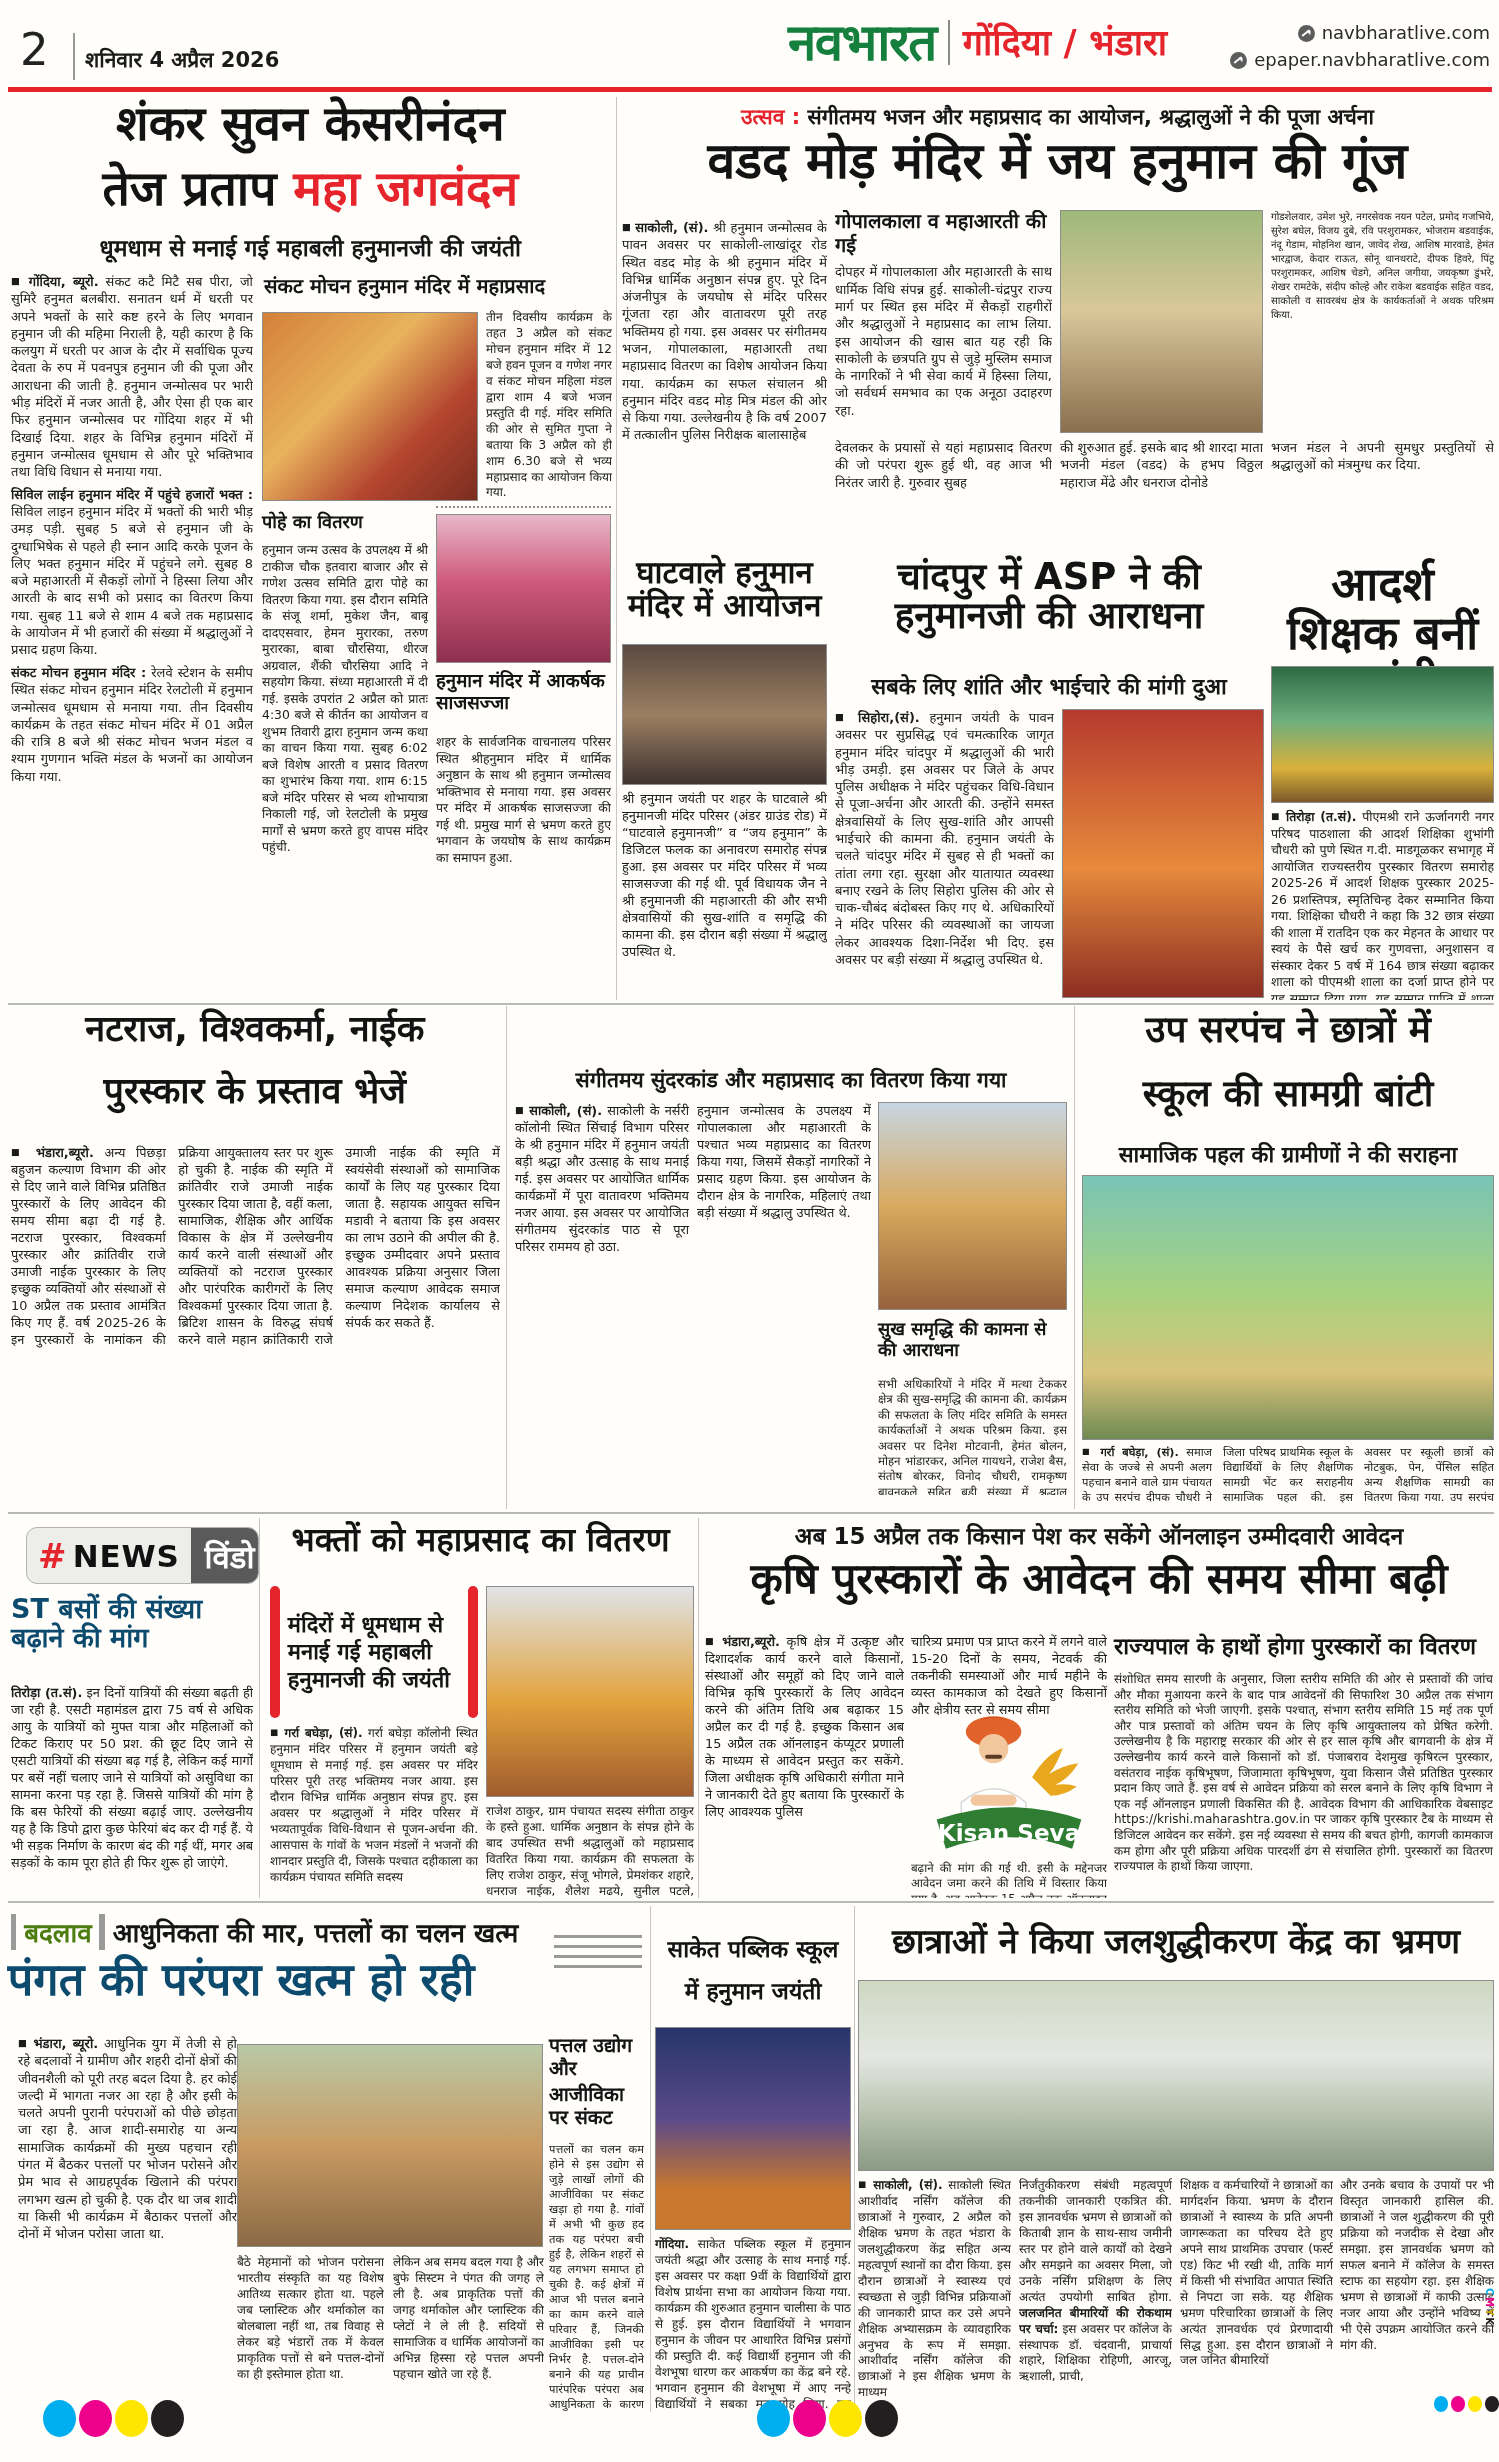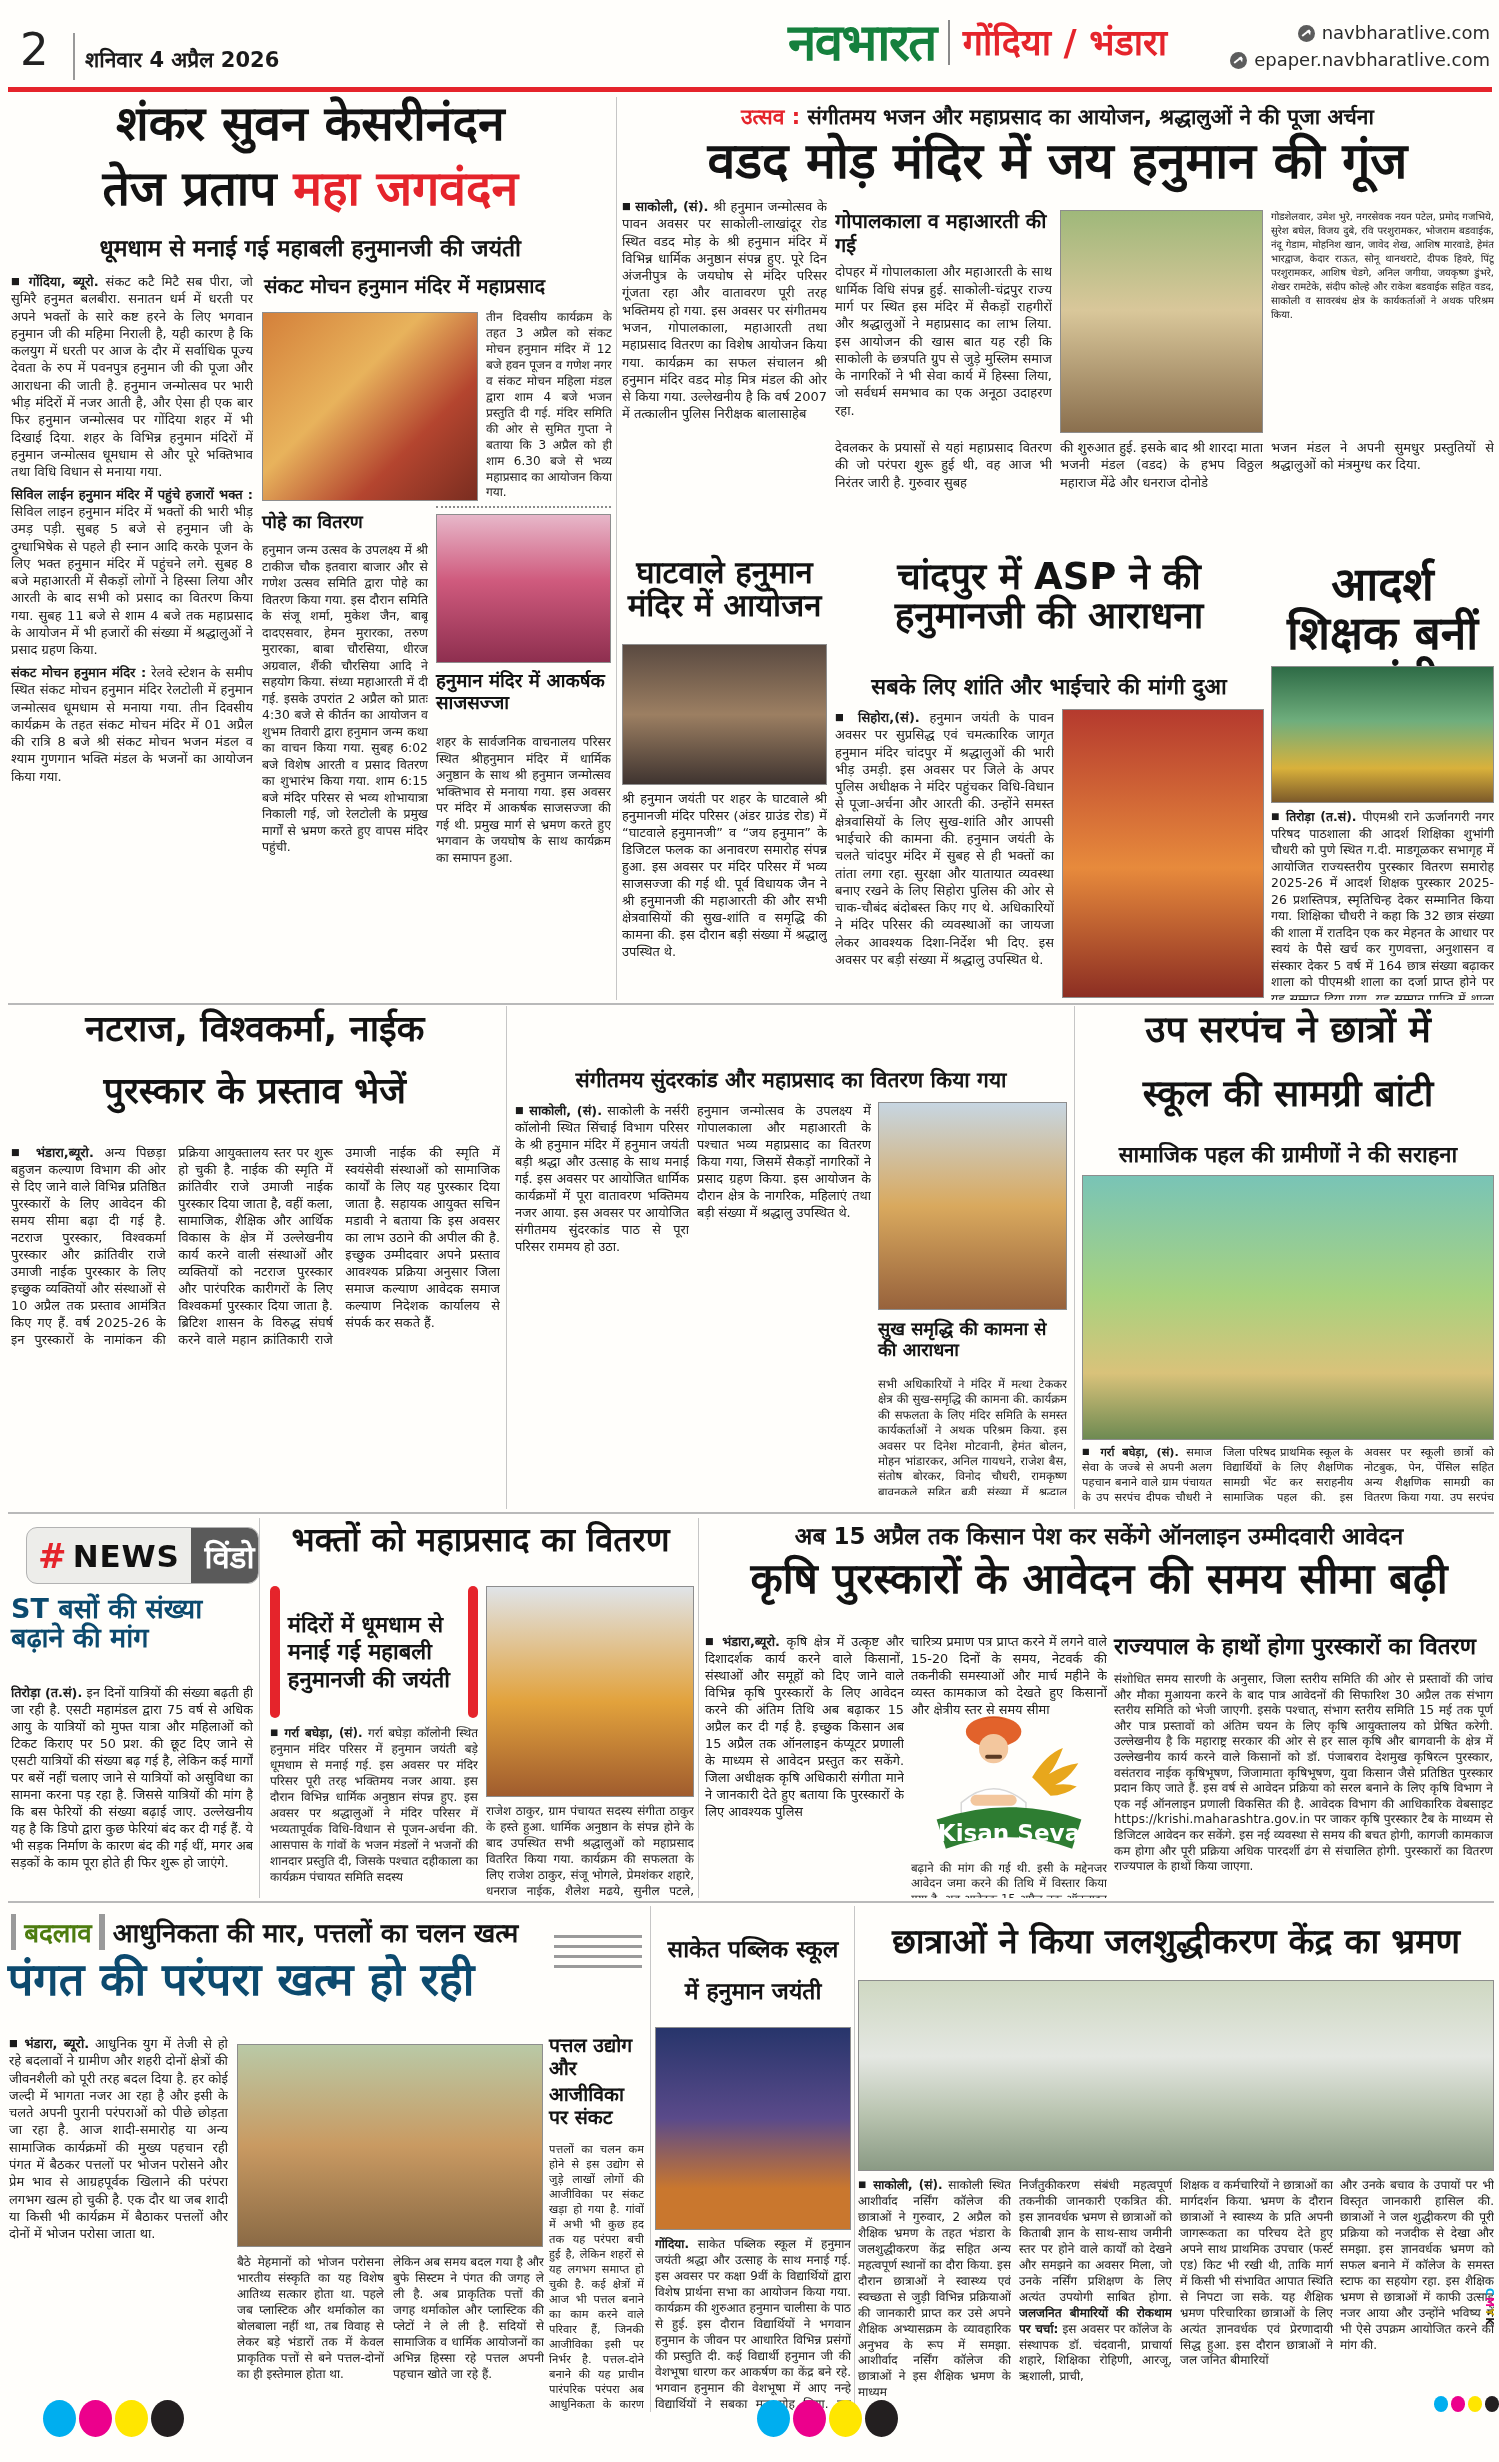--- a/index.html
+++ b/index.html
@@ -93,21 +93,21 @@
   <div class="abs clip bt" style="left:436px;top:734px;width:175px;height:264px;font-size:12.4px;">शहर के सार्वजनिक वाचनालय परिसर स्थित श्रीहनुमान मंदिर में धार्मिक अनुष्ठान के साथ श्री हनुमान जन्मोत्सव भक्तिभाव से मनाया गया. इस अवसर पर मंदिर में आकर्षक साजसज्जा की गई थी. प्रमुख मार्ग से भ्रमण करते हुए भग‍वान के जयघोष के साथ कार्यक्रम का समापन हुआ.</div>
 
   <div class="abs rule-v" style="left:616px;top:97px;height:903px;"></div>
 
   <div class="abs kick" style="left:621px;top:102px;width:873px;font-size:21px;">
     <span class="red">उत्सव :</span>
     <span>संगीतमय भजन और महाप्रसाद का आयोजन, श्रद्धालुओं ने की पूजा अर्चना</span>
   </div>
   <div class="abs hl" style="left:621px;top:135px;width:873px;height:68px;font-size:50px;">वडद मोड़ मंदिर में जय हनुमान की गूंज</div>
 
-  <div class="abs clip" style="left:622px;top:198px;width:205px;height:338px;">
+  <div class="abs clip" style="left:622px;top:219px;width:205px;height:338px;">
     <p class="bt"><b class="dl">साकोली, (सं).</b> <span>श्री हनुमान जन्मोत्सव के पावन अवसर पर साकोली-लाखांदूर रोड स्थित वडद मोड़ के श्री हनुमान मंदिर में विभिन्न धार्मिक अनुष्ठान संपन्न हुए. पूरे दिन अंजनीपुत्र के जयघोष से मंदिर परिसर गूंजता रहा और वातावरण पूरी तरह भक्तिमय हो गया. इस अवसर पर संगीतमय भजन, गोपालकाला, महाआरती तथा महाप्रसाद वितरण का विशेष आयोजन किया गया. कार्यक्रम का सफल संचालन श्री हनुमान मंदिर वडद मोड़ मित्र मंडल की ओर से किया गया. उल्लेखनीय है कि वर्ष 2007 में तत्कालीन पुलिस निरीक्षक बालासाहेब</span></p>
   </div>
   <div class="abs clip" style="left:835px;top:210px;width:217px;height:225px;">
     <div class="subh" style="font-size:20px;margin-bottom:6.2px;">गोपालकाला व महाआरती की गई</div>
     <p class="bt">दोपहर में गोपालकाला और महाआरती के साथ धार्मिक विधि संपन्न हुई. साकोली-चंद्रपुर राज्य मार्ग पर स्थित इस मंदिर में सैकड़ों राहगीरों और श्रद्धालुओं ने महाप्रसाद का लाभ लिया. इस आयोजन की खास बात यह रही कि साकोली के छत्रपति ग्रुप से जुड़े मुस्लिम समाज के नागरिकों ने भी सेवा कार्य में हिस्सा लिया, जो सर्वधर्म समभाव का एक अनूठा उदाहरण रहा.</p>
   </div>
   <div class="abs clip bt" style="left:835px;top:439px;width:217px;height:109px;">देवलकर के प्रयासों से यहां महाप्रसाद वितरण की जो परंपरा शुरू हुई थी, वह आज भी निरंतर जारी है. गुरुवार सुबह</div>
 
   <div class="abs photo" style="left:1060px;top:210px;width:203px;height:223px;background:linear-gradient(180deg,#9fb87a 0%,#d9c79a 45%,#8a6f4e);"></div>
   <div class="abs clip bt" style="left:1060px;top:439px;width:203px;height:109px;">की शुरुआत हुई. इसके बाद श्री शारदा माता भजनी मंडल (वडद) के हभप विठ्ठल महाराज मेंढे और धनराज दोनोडे</div>
@@ -222,21 +222,21 @@
 
   <div class="abs kbox" style="left:11px;top:1911px;width:633px;height:42px;">
     <span class="gbar"></span>
     <span class="klabel">बदलाव</span>
     <span class="gbar"></span>
     <span class="ktext">आधुनिकता की मार, पत्तलों का चलन खत्म</span>
   </div>
   <div class="abs hl-left" style="left:7.8px;top:1956px;width:543px;height:71px;font-size:45px;">पंगत की परंपरा खत्म हो रही</div>
   <div class="abs deco-lines" style="left:554px;top:1935px;width:88px;height:33px;"></div>
 
-  <div class="abs clip" style="left:9px;top:2035px;width:219px;height:376px;">
+  <div class="abs clip" style="left:18px;top:2035px;width:219px;height:376px;">
     <p class="bt"><b class="dl">भंडारा, ब्यूरो.</b> <span>आधुनिक युग में तेजी से हो रहे बदलावों ने ग्रामीण और शहरी दोनों क्षेत्रों की जीवनशैली को पूरी तरह बदल दिया है. हर कोई जल्दी में भागता नजर आ रहा है और इसी के चलते अपनी पुरानी परंपराओं को पीछे छोड़ता जा रहा है. आज शादी-समारोह या अन्य सामाजिक कार्यक्रमों की मुख्य पहचान रही पंगत में बैठकर पत्तलों पर भोजन परोसने और प्रेम भाव से आग्रहपूर्वक खिलाने की परंपरा लगभग खत्म हो चुकी है. एक दौर था जब शादी या किसी भी कार्यक्रम में बैठाकर पत्तलों और दोनों में भोजन परोसा जाता था.</span></p>
   </div>
   <div class="abs photo" style="left:237px;top:2044px;width:306px;height:203px;background:linear-gradient(180deg,#b9c9a6,#c99a62 50%,#8a6a45);"></div>
   <div class="abs clip bt" style="left:237px;top:2255px;width:147px;height:155px;font-size:12px;">बैठे मेहमानों को भोजन परोसना भारतीय संस्कृति का यह विशेष आतिथ्य सत्कार होता था. पहले जब प्लास्टिक और थर्माकोल का बोलबाला नहीं था, तब विवाह से लेकर बड़े भंडारों तक में केवल प्राकृतिक पत्तों से बने पत्तल-दोनों का ही इस्तेमाल होता था.</div>
   <div class="abs clip bt" style="left:393px;top:2255px;width:151px;height:155px;font-size:12px;">लेकिन अब समय बदल गया है और बुफे सिस्टम ने पंगत की जगह ले ली है. अब प्राकृतिक पत्तों की जगह थर्माकोल और प्लास्टिक की प्लेटों ने ले ली है. सदियों से सामाजिक व धार्मिक आयोजनों का अभिन्न हिस्सा रहे पत्तल अपनी पहचान खोते जा रहे हैं.</div>
   <div class="abs subh" style="left:549px;top:2035px;width:95px;font-size:19.4px;">पत्तल उद्योग और</div>
   <div class="abs subh" style="left:549px;top:2084px;width:95px;font-size:19.4px;">आजीविका पर संकट</div>
   <div class="abs clip bt" style="left:549px;top:2142px;width:95px;height:269px;font-size:11.3px;">पत्तलों का चलन कम होने से इस उद्योग से जुड़े लाखों लोगों की आजीविका पर संकट खड़ा हो गया है. गांवों में अभी भी कुछ हद तक यह परंपरा बची हुई है, लेकिन शहरों से यह लगभग समाप्त हो चुकी है. कई क्षेत्रों में आज भी पत्तल बनाने का काम करने वाले परिवार हैं, जिनकी आजीविका इसी पर निर्भर है. पत्तल-दोने बनाने की यह प्राचीन पारंपरिक परंपरा अब आधुनिकता के कारण खत्म होती जा रही है.</div>
 
   <div class="abs rule-v" style="left:650px;top:1906px;height:506px;"></div>

